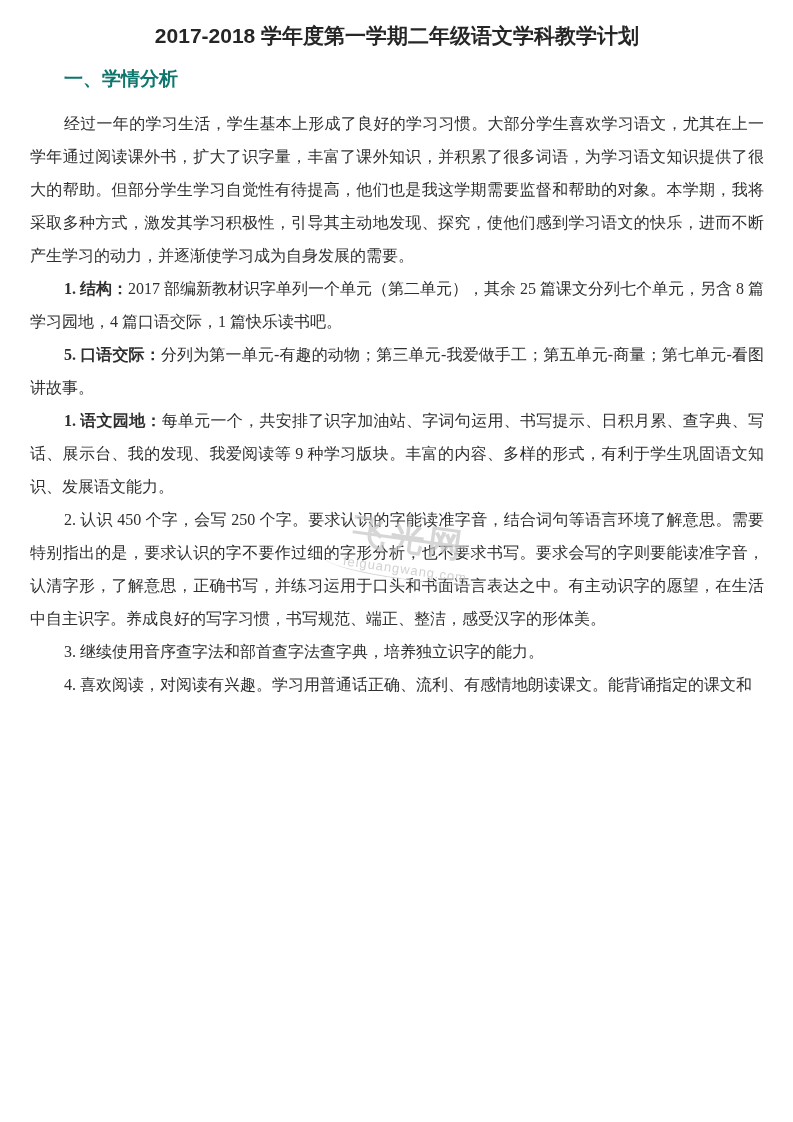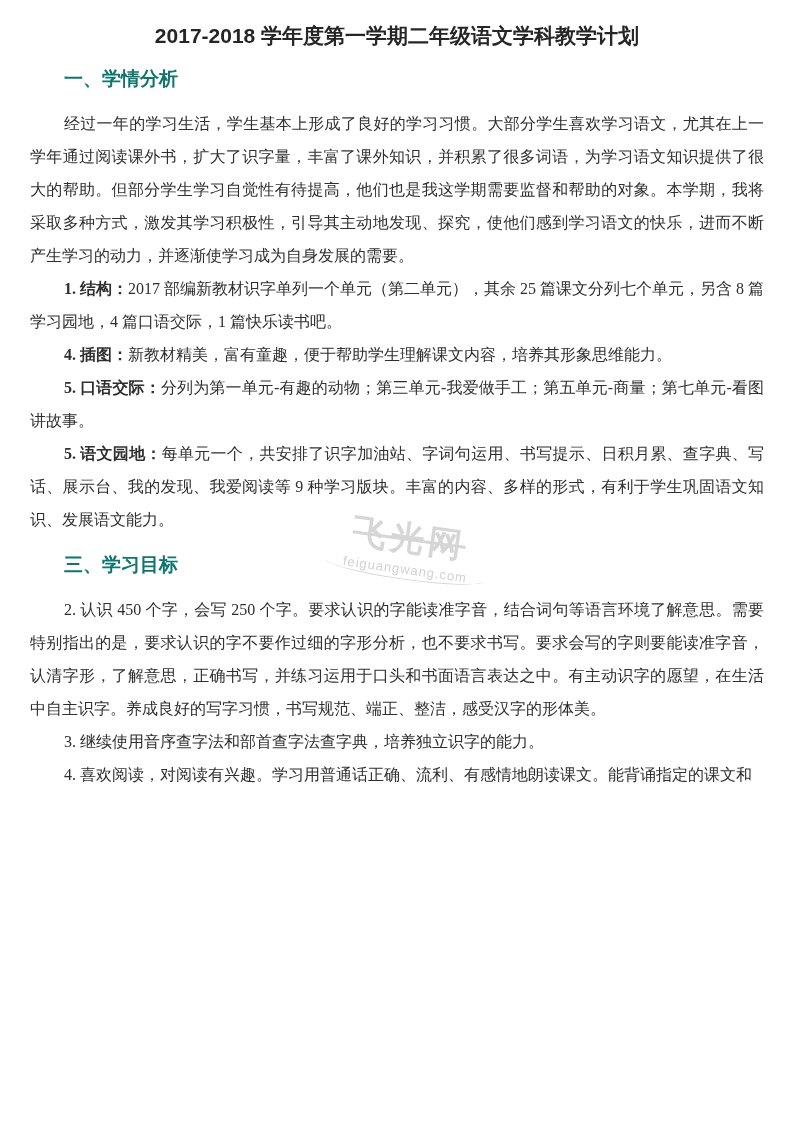--- a/index.html
+++ b/index.html
@@ -77,27 +77,25 @@
 
   <h1 class="doc-title">2017-2018 学年度第一学期二年级语文学科教学计划</h1>
 
   <section>
     <h2 class="sec-h">一、学情分析</h2>
     <p class="body-p">经过一年的学习生活，学生基本上形成了良好的学习习惯。大部分学生喜欢学习语文，尤其在上一学年通过阅读课外书，扩大了识字量，丰富了课外知识，并积累了很多词语，为学习语文知识提供了很大的帮助。但部分学生学习自觉性有待提高，他们也是我这学期需要监督和帮助的对象。本学期，我将采取多种方式，激发其学习积极性，引导其主动地发现、探究，使他们感到学习语文的快乐，进而不断产生学习的动力，并逐渐使学习成为自身发展的需要。</p>
   </section>
 
   <section>
     <p class="body-p"><span class="lbl">1. 结构：</span><span>2017 部编新教材识字单列一个单元（第二单元），其余 25 篇课文分列七个单元，另含 8 篇学习园地，4 篇口语交际，1 篇快乐读书吧。</span></p>
-    <p class="body-p"><span class="lbl">4. 插图：</span><span>新教材精美，富有童趣，便于帮助学生理解课文内容，培养其形象思维能力。</span></p>
     <p class="body-p"><span class="lbl">5. 口语交际：</span><span>分列为第一单元-有趣的动物；第三单元-我爱做手工；第五单元-商量；第七单元-看图讲故事。</span></p>
-    <p class="body-p"><span class="lbl">5. 语文园地：</span><span>每单元一个，共安排了识字加油站、字词句运用、书写提示、日积月累、查字典、写话、展示台、我的发现、我爱阅读等 9 种学习版块。丰富的内容、多样的形式，有利于学生巩固语文知识、发展语文能力。</span></p>
+    <p class="body-p"><span class="lbl">1. 语文园地：</span><span>每单元一个，共安排了识字加油站、字词句运用、书写提示、日积月累、查字典、写话、展示台、我的发现、我爱阅读等 9 种学习版块。丰富的内容、多样的形式，有利于学生巩固语文知识、发展语文能力。</span></p>
   </section>
 
   <section>
-    <h2 class="sec-h">三、学习目标</h2>
     <p class="body-p">2. 认识 450 个字，会写 250 个字。要求认识的字能读准字音，结合词句等语言环境了解意思。需要特别指出的是，要求认识的字不要作过细的字形分析，也不要求书写。要求会写的字则要能读准字音，认清字形，了解意思，正确书写，并练习运用于口头和书面语言表达之中。有主动识字的愿望，在生活中自主识字。养成良好的写字习惯，书写规范、端正、整洁，感受汉字的形体美。</p>
     <p class="body-p">3. 继续使用音序查字法和部首查字法查字典，培养独立识字的能力。</p>
     <p class="body-p">4. 喜欢阅读，对阅读有兴趣。学习用普通话正确、流利、有感情地朗读课文。能背诵指定的课文和</p>
   </section>
 
   <div class="watermark">
     <div class="wm-logo">飞光网</div>
     <div class="wm-url">feiguangwang.com</div>
   </div>
 

